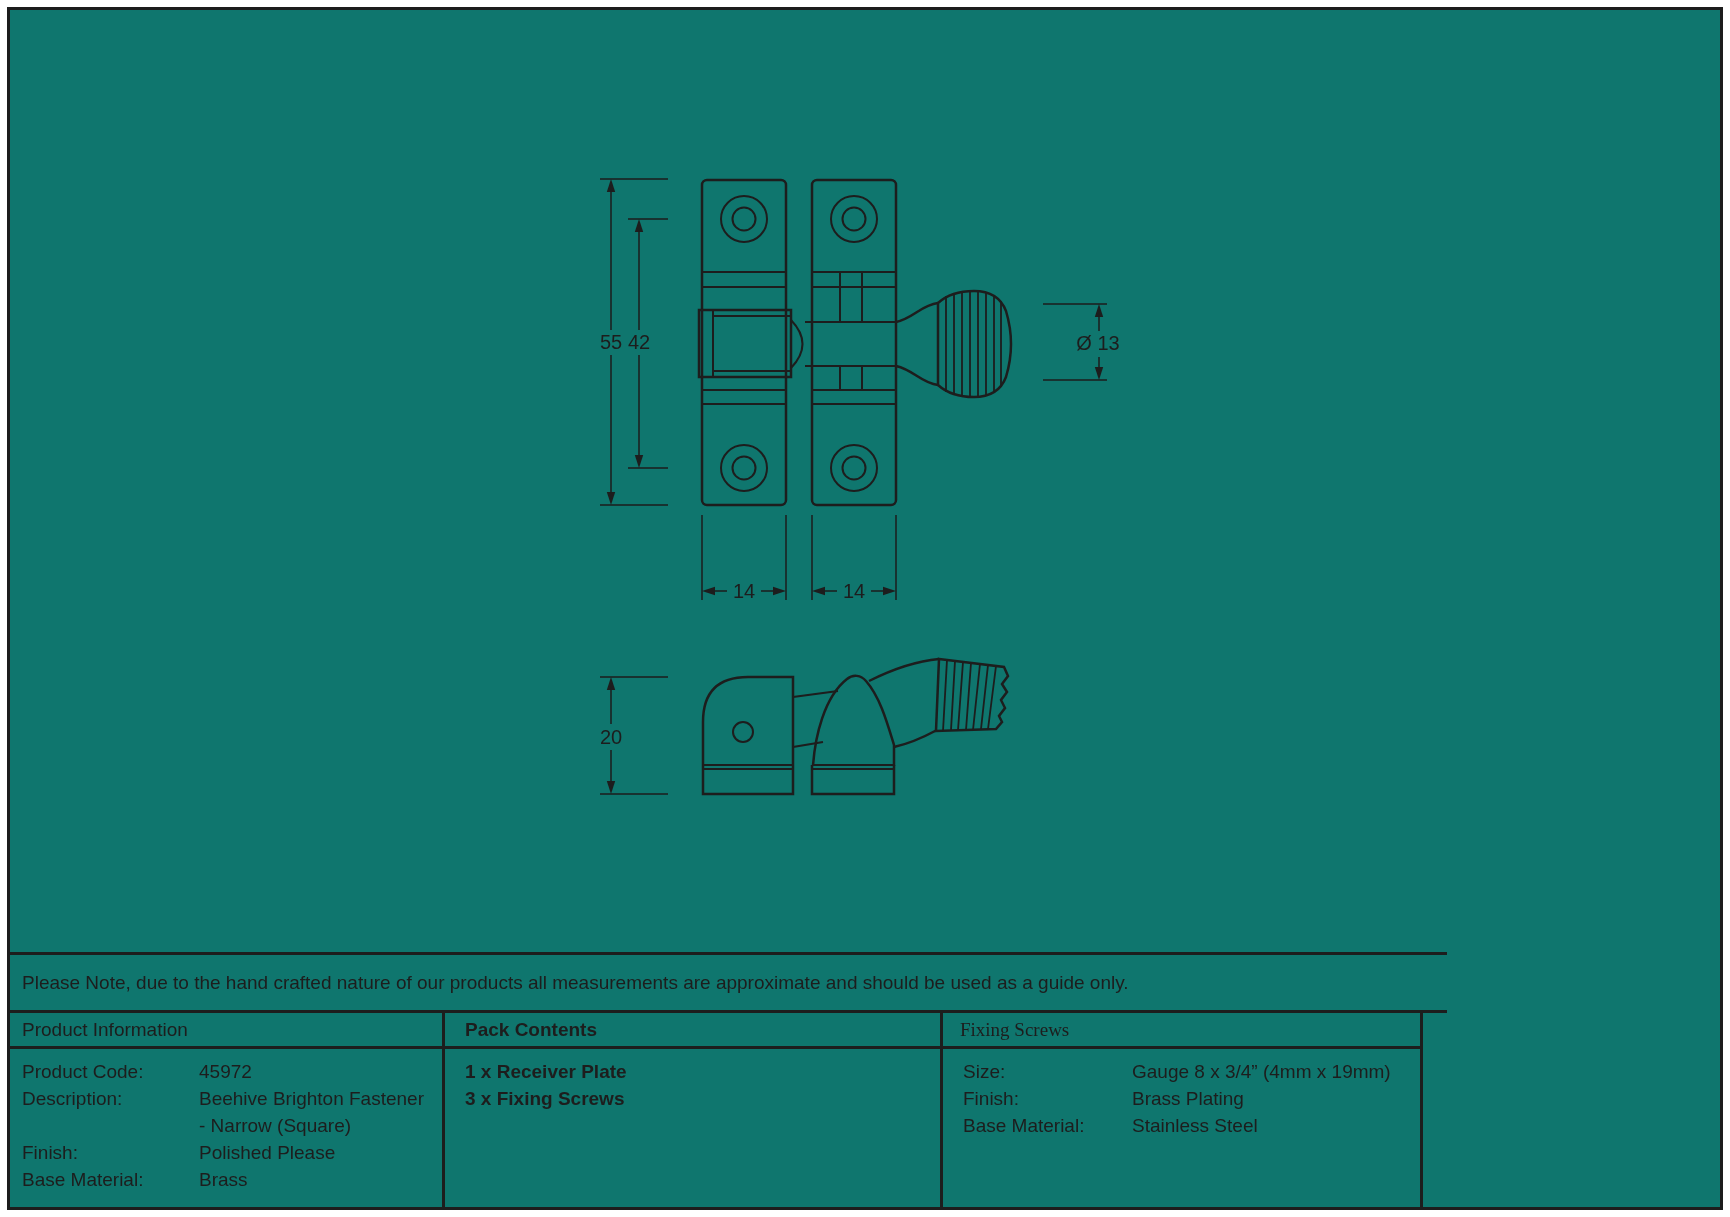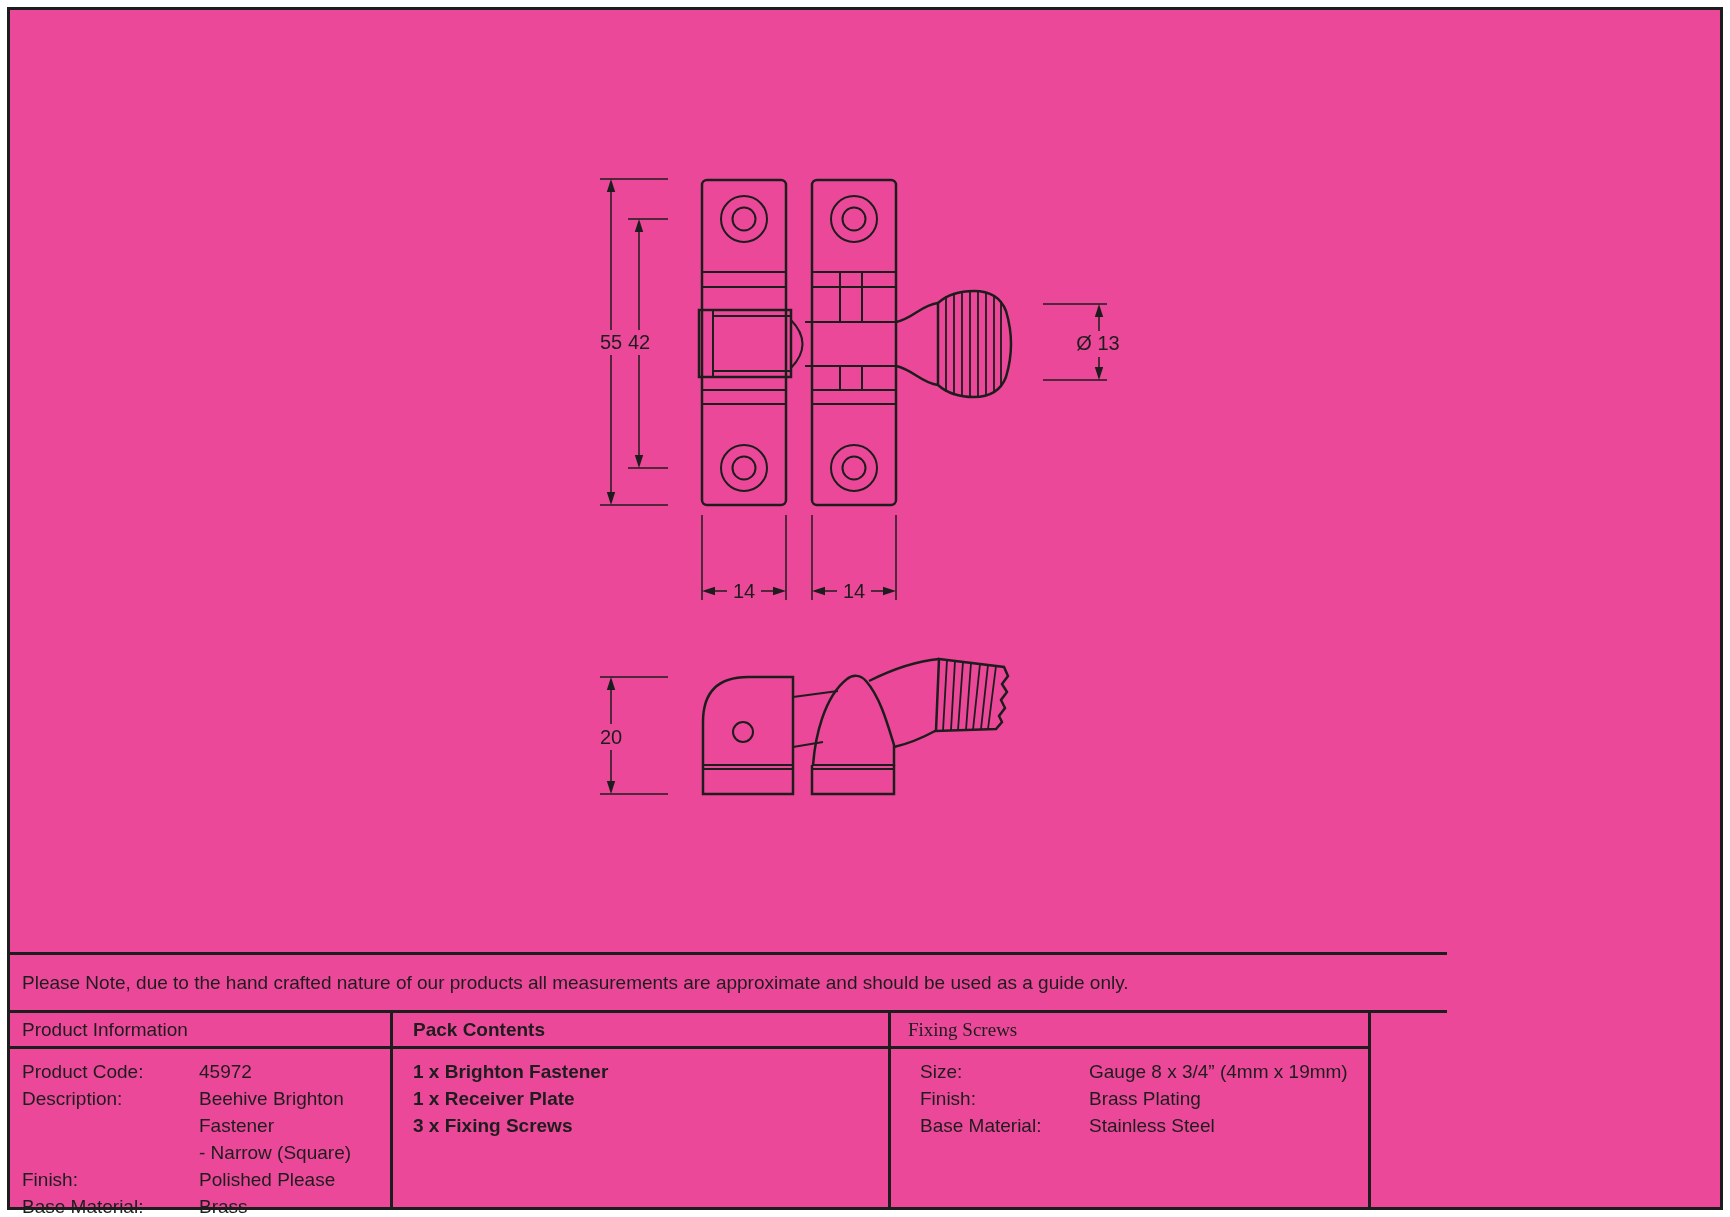--- a/index.html
+++ b/index.html
@@ -1,35 +1,35 @@
 <!DOCTYPE html>
 <html><head>
 <meta charset="utf-8">
 <style>
   html,body{margin:0;padding:0;background:#fff;}
   body{width:1730px;height:1217px;position:relative;font-family:"Liberation Sans",sans-serif;color:#1d1d1d;}
-  .sheet{position:absolute;left:7px;top:7px;width:1716px;height:1203px;border:3px solid #1d1d1d;box-sizing:border-box;background:#ec4899;}
+  .sheet{position:absolute;left:7px;top:7px;width:1716px;height:1203px;border:3px solid #1d1d1d;box-sizing:border-box;background:#0f766e;}
   .drawing{position:absolute;left:0;top:0;width:1710px;height:942px;}
   .drawing svg{display:block;}
   .note-row{position:absolute;left:0;top:942px;width:1437px;height:55px;border-top:3px solid #1d1d1d;border-bottom:3px solid #1d1d1d;box-sizing:content-box;display:flex;align-items:center;}
   .note-row .note-text{padding-left:12px;font-size:19px;}
   .info-table{position:absolute;left:0;top:1003px;width:1710px;height:194px;display:flex;}
   .col{box-sizing:border-box;}
-  .col1{width:383px;border-right:3px solid #1d1d1d;}
+  .col1{width:435px;border-right:3px solid #1d1d1d;}
   .col2{width:498px;border-right:3px solid #1d1d1d;font-weight:bold;}
   .col3{width:480px;border-right:3px solid #1d1d1d;}
   .col4{flex:1;display:flex;align-items:center;justify-content:center;}
   .col-header{height:33px;border-bottom:3px solid #1d1d1d;font-size:19px;line-height:34px;}
   .col1 .col-header{padding-left:12px;}
   .col2 .col-header{padding-left:20px;}
   .col3 .col-header{padding-left:17px;font-family:Liberation Serif, serif;}
   .col-body{padding-top:9px;font-size:19px;line-height:27px;}
   .col1 .col-body{padding-left:12px;}
   .col2 .col-body{padding-left:20px;}
-  .col3 .col-body{padding-left:29px;}
+  .col3 .col-body{padding-left:20px;}
   .kv{display:flex;gap:44px;}
   .kv .k1{width:133px;flex:none;}
   .kv .k3{width:125px;flex:none;}
   
   .o{fill:none;stroke:#1d1d1d;stroke-width:2.5;}
   .d{fill:none;stroke:#1d1d1d;stroke-width:2;}
   .r{fill:none;stroke:#1d1d1d;stroke-width:1.8;}
   .dim{fill:none;stroke:#1d1d1d;stroke-width:1.5;}
   .arr{fill:#1d1d1d;stroke:none;}
   .dimtext{font-family:"Liberation Sans",sans-serif;font-size:20px;fill:#1d1d1d;}
@@ -160,21 +160,20 @@
         <div class="kv">
           <span class="k1">Base Material:</span>
           <span>Brass</span>
         </div>
       </div>
     </div>
 
     <div class="col col2">
       <div class="col-header">Pack Contents</div>
       <div class="col-body">
-        <div>1 x Brighton Fastener</div>
         <div>1 x Receiver Plate</div>
         <div>3 x Fixing Screws</div>
       </div>
     </div>
 
     <div class="col col3">
       <div class="col-header">Fixing Screws</div>
       <div class="col-body">
         <div class="kv">
           <span class="k3">Size:</span>

